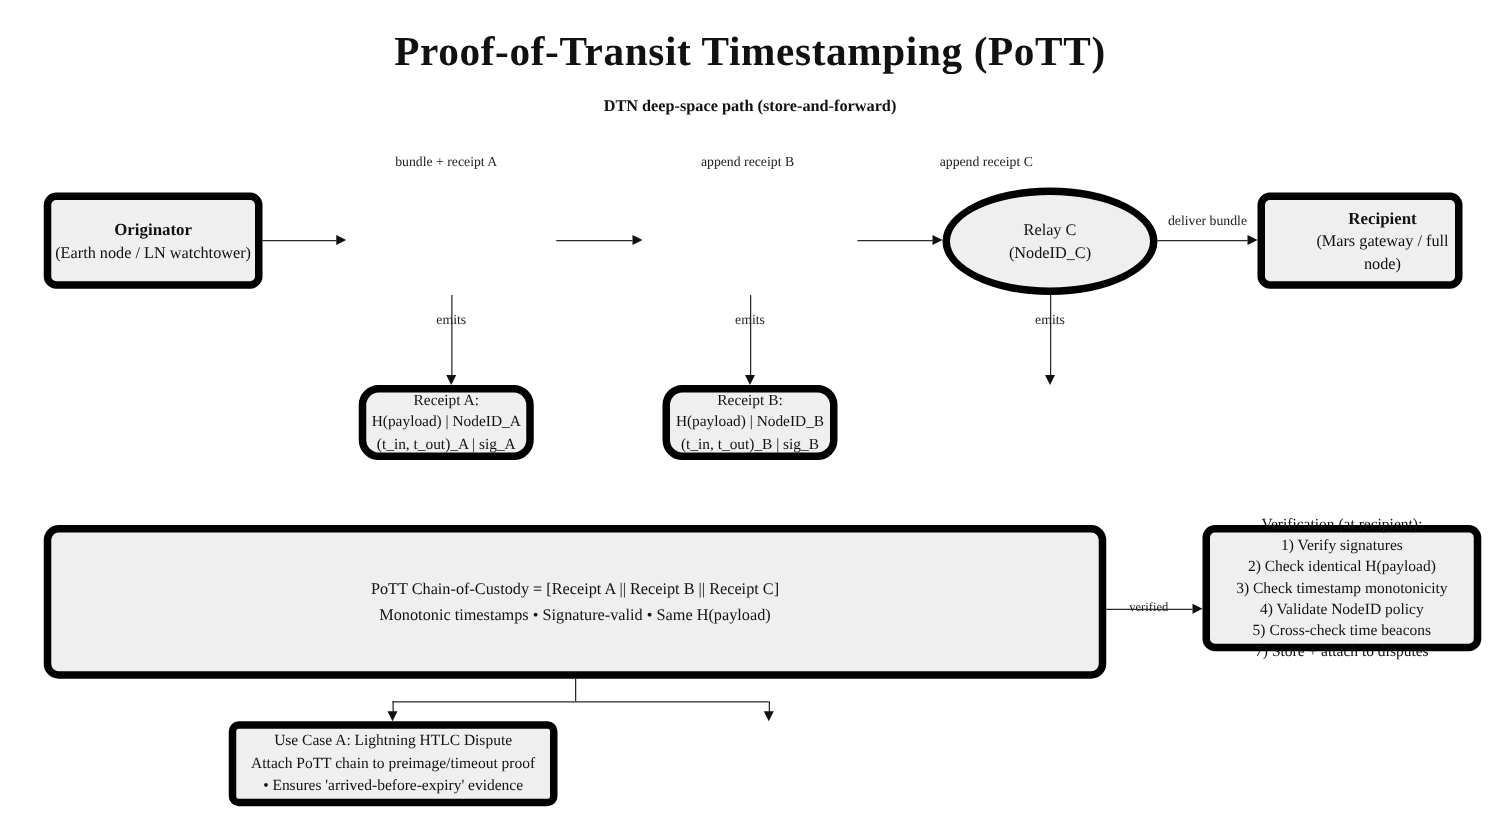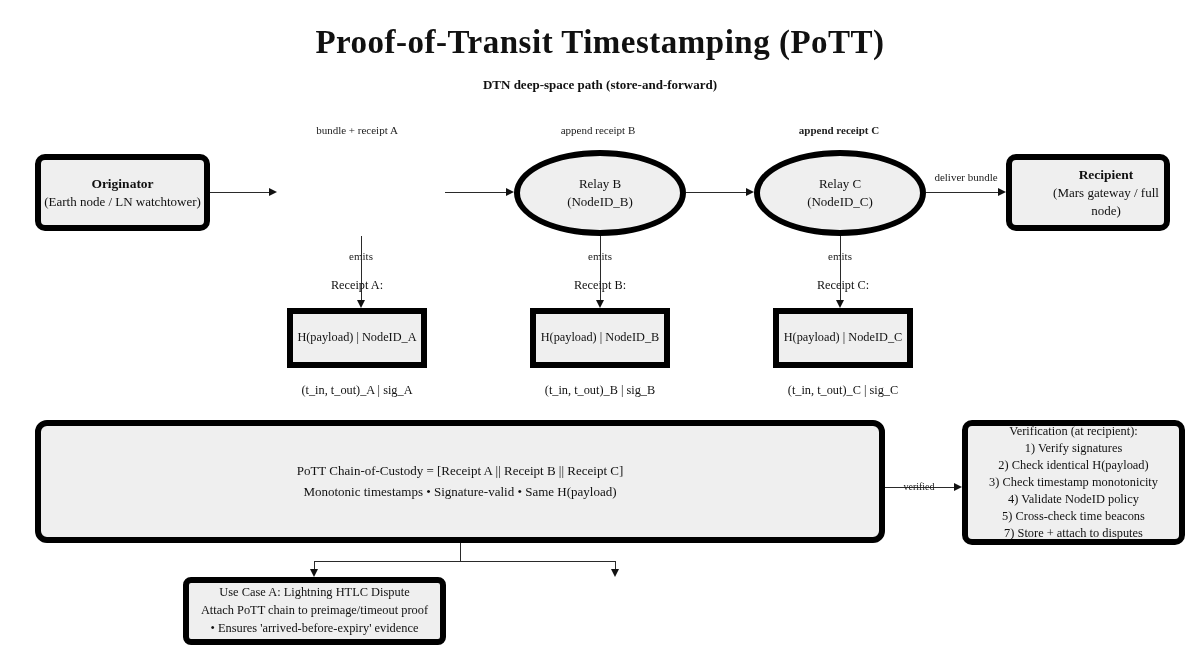--- a/index.html
+++ b/index.html
@@ -17,21 +17,21 @@
   }
   .box{
     position:absolute;background:#efefef;border:6px solid #000000;border-radius:10px;
     display:flex;flex-direction:column;justify-content:center;align-items:center;
     text-align:center;box-sizing:border-box;
   }
   .ellipse{border-radius:50%;}
   .node-title{font-weight:bold;font-size:13.5px;line-height:1.35;}
   .node-sub{font-size:13px;line-height:1.35;}
   .node-line{font-size:13px;line-height:1.4;}
-  .receipt{border-radius:0;font-size:12.3px;line-height:1.4;gap:35px;}
+  .receipt{border-radius:16px;font-size:12.3px;line-height:1.4;}
   .chain{border-radius:12px;font-size:13px;line-height:1.55;}
   .verify{border-radius:10px;font-size:12.4px;line-height:17px;}
   .usecase{border-radius:8px;font-size:12.4px;line-height:1.45;}
   .edge-label{
     position:absolute;font-size:11px;color:#222;white-space:nowrap;
     transform:translateX(-50%);
   }
   .tiny-label{font-size:10px;}
   .hline{position:absolute;height:1px;background:#2a2a2a;}
   .vline{position:absolute;width:1px;background:#2a2a2a;}
@@ -53,24 +53,20 @@
 
   <div class="title">Proof-of-Transit Timestamping (PoTT)</div>
   <div class="subtitle">DTN deep-space path (store-and-forward)</div>
 
   <div class="box" style="left:35px;top:154px;width:175px;height:77px;">
     <div class="node-title">Originator</div>
     <div class="node-sub">(Earth node / LN watchtower)</div>
   </div>
 
 
-  <div class="box ellipse" style="left:514px;top:150px;width:172px;height:86px;">
-    <div class="node-line">Relay B</div>
-    <div class="node-line">(NodeID_B)</div>
-  </div>
 
   <div class="box ellipse" style="left:754px;top:150px;width:172px;height:86px;">
     <div class="node-line">Relay C</div>
     <div class="node-line">(NodeID_C)</div>
   </div>
 
   <div class="box" style="left:1006px;top:154px;width:164px;height:77px;padding-left:36px;">
     <div class="node-title">Recipient</div>
     <div class="node-sub">(Mars gateway / full node)</div>
   </div>
@@ -82,21 +78,21 @@
   <div class="arr-right" style="left:506px;top:188px;"></div>
 
   <div class="hline" style="left:686px;top:192px;width:60px;"></div>
   <div class="arr-right" style="left:746px;top:188px;"></div>
 
   <div class="hline" style="left:926px;top:192px;width:72px;"></div>
   <div class="arr-right" style="left:998px;top:188px;"></div>
 
   <div class="edge-label" style="left:357px;top:124px;">bundle + receipt A</div>
   <div class="edge-label" style="left:598px;top:124px;">append receipt B</div>
-  <div class="edge-label" style="left:839px;top:124px;font-weight:bold;">append receipt C</div>
+  <div class="edge-label" style="left:789px;top:124px;">append receipt C</div>
   <div class="edge-label" style="left:966px;top:171px;">deliver bundle</div>
 
   <div class="vline" style="left:361px;top:236px;height:64px;"></div>
   <div class="arr-down" style="left:357px;top:300px;"></div>
   <div class="edge-label" style="left:361px;top:250px;">emits</div>
 
   <div class="vline" style="left:600px;top:236px;height:64px;"></div>
   <div class="arr-down" style="left:596px;top:300px;"></div>
   <div class="edge-label" style="left:600px;top:250px;">emits</div>
 
@@ -109,36 +105,31 @@
     <div>H(payload) | NodeID_A</div>
     <div>(t_in, t_out)_A | sig_A</div>
   </div>
 
   <div class="box receipt" style="left:530px;top:308px;width:140px;height:60px;">
     <div>Receipt B:</div>
     <div>H(payload) | NodeID_B</div>
     <div>(t_in, t_out)_B | sig_B</div>
   </div>
 
-  <div class="box receipt" style="left:773px;top:308px;width:140px;height:60px;">
-    <div>Receipt C:</div>
-    <div>H(payload) | NodeID_C</div>
-    <div>(t_in, t_out)_C | sig_C</div>
-  </div>
 
   <div class="box chain" style="left:35px;top:420px;width:850px;height:123px;">
     <div>PoTT Chain-of-Custody = [Receipt A || Receipt B || Receipt C]</div>
     <div>Monotonic timestamps • Signature-valid • Same H(payload)</div>
   </div>
 
   <div class="hline" style="left:885px;top:487px;width:69px;"></div>
   <div class="arr-right" style="left:954px;top:483px;"></div>
   <div class="edge-label tiny-label" style="left:919px;top:481px;">verified</div>
 
-  <div class="box verify" style="left:962px;top:420px;width:223px;height:125px;">
+  <div class="box verify" style="left:962px;top:420px;width:223px;height:101px;">
     <div>Verification (at recipient):</div>
     <div>1) Verify signatures</div>
     <div>2) Check identical H(payload)</div>
     <div>3) Check timestamp monotonicity</div>
     <div>4) Validate NodeID policy</div>
     <div>5) Cross-check time beacons</div>
     <div>7) Store + attach to disputes</div>
   </div>
 
   <div class="vline" style="left:460px;top:543px;height:18px;"></div>

